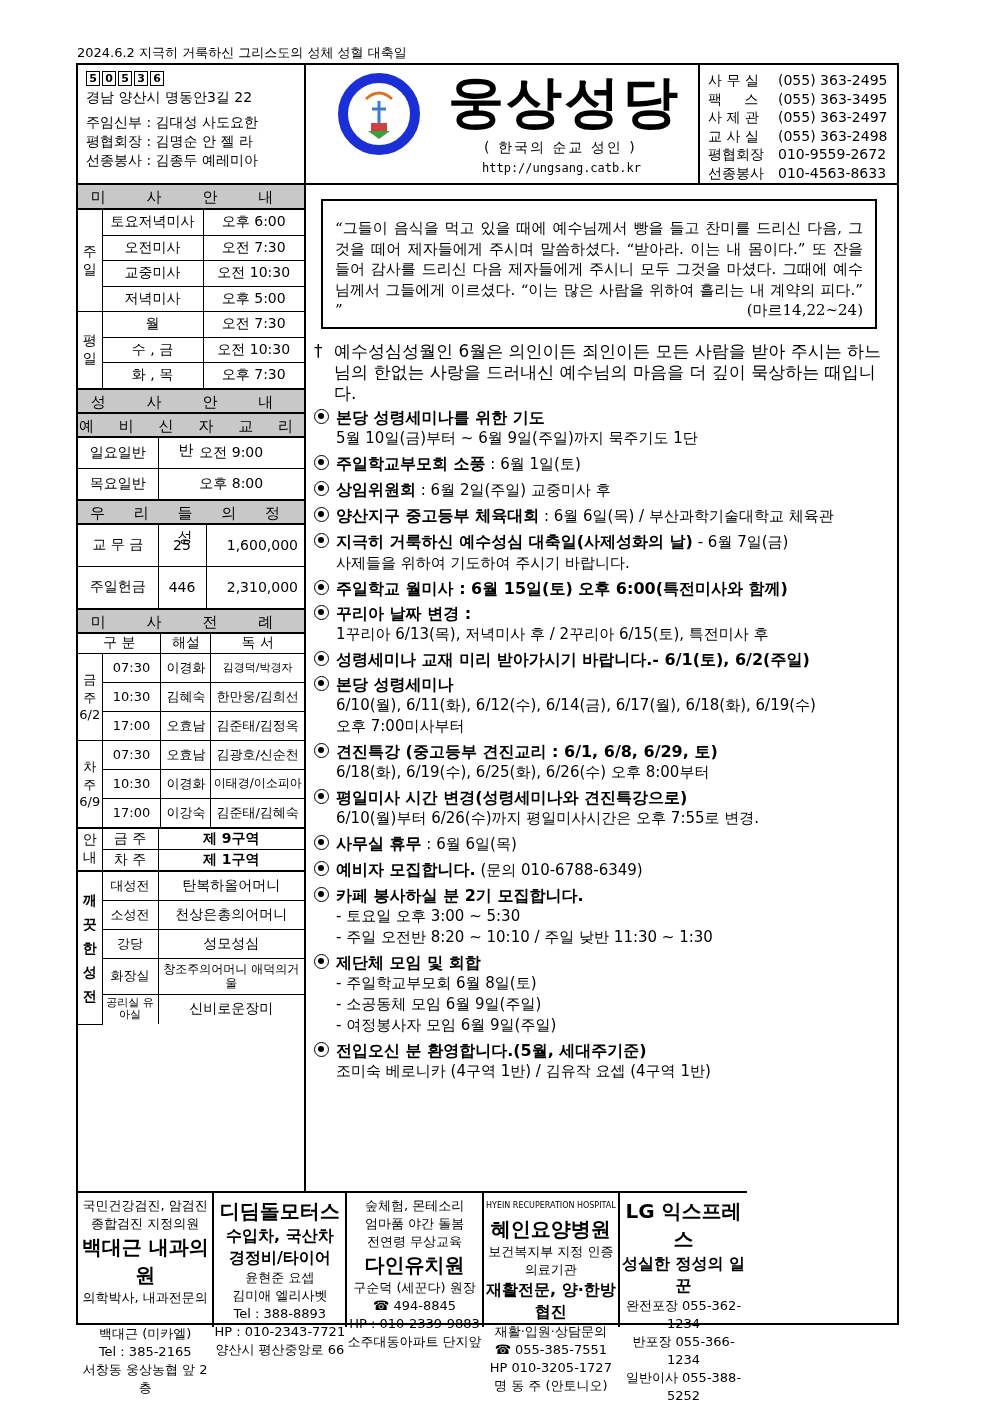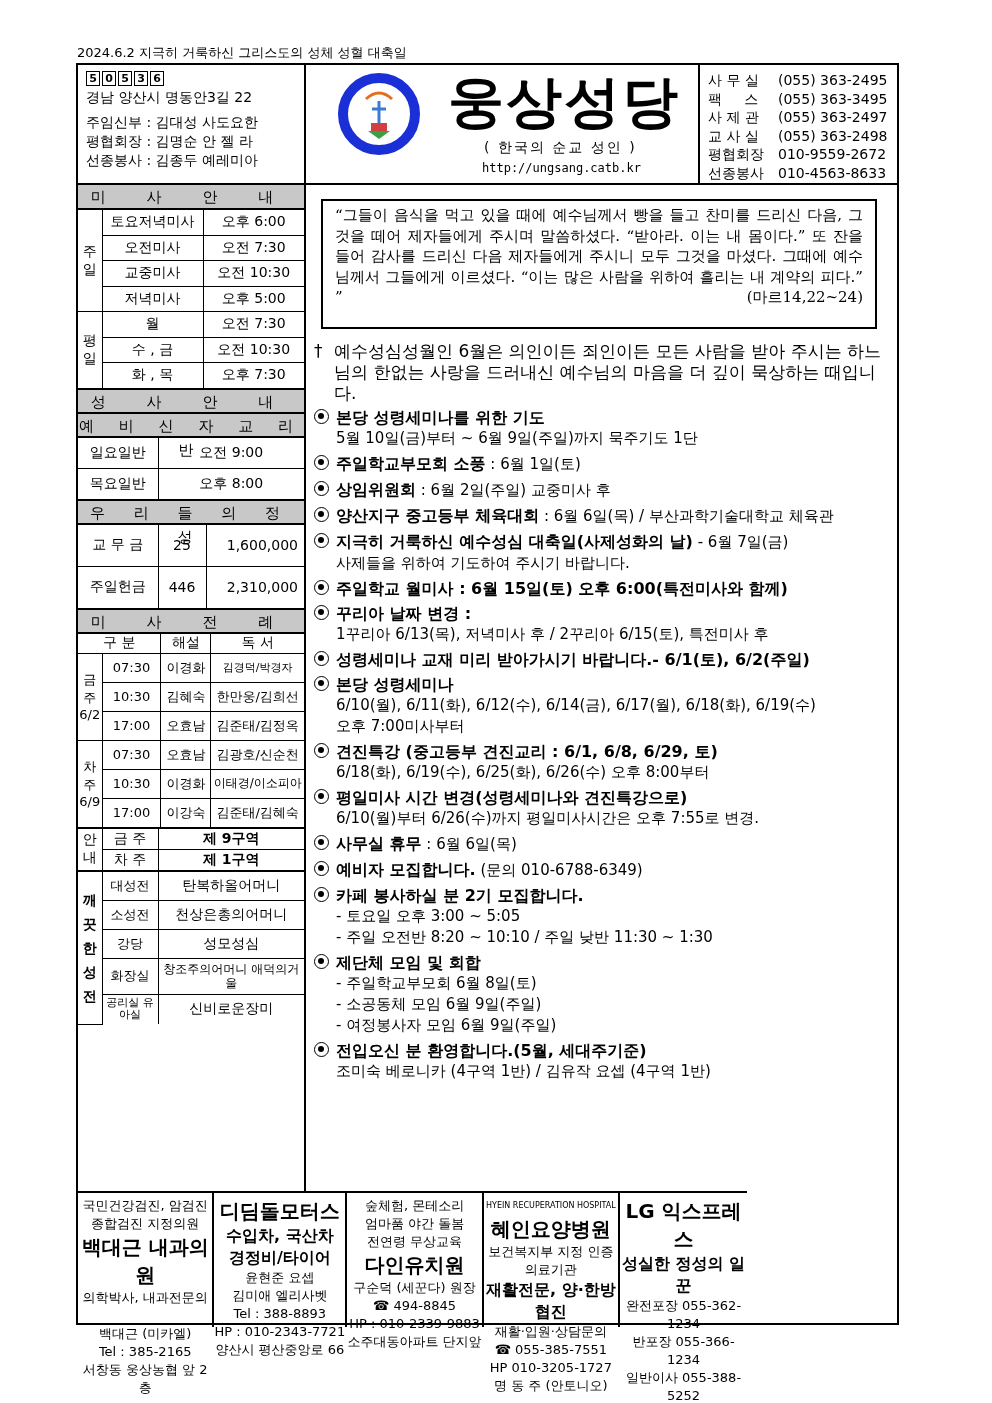--- a/index.html
+++ b/index.html
@@ -18,21 +18,21 @@
 .sub{position:absolute;left:176px;top:74px;font-size:14px;letter-spacing:2px}
 .url{position:absolute;left:174px;top:96px;font-size:12px;font-family:"DejaVu Sans Mono",monospace}
 .hdr-right{position:absolute;left:620px;top:0;width:199px;height:118px;border-left:2px solid #000;padding:6px 8px;font-size:14px;line-height:18.5px}
 .hdr-right .row{display:flex}
 .hdr-right .k{width:70px}
 .side{position:absolute;left:0;top:120px;width:228px;height:1006px;border-right:2px solid #000}
 .sec-title{background:#c8c8c8;border-bottom:1px solid #000;border-top:1px solid #000;text-align:center;font-size:15px;letter-spacing:18px;height:24px;line-height:24px}
 table{border-collapse:collapse;width:100%}
 td{border:1px solid #000;text-align:center;font-size:14px;padding:0}
 .main{position:absolute;left:230px;top:120px;width:589px;height:1006px}
-.quote{position:absolute;left:13px;top:14px;width:556px;height:130px;border:2px solid #000;padding:4px 12px;font-family:"DejaVu Serif","Liberation Serif",serif;font-size:15px;line-height:20.5px;text-align:justify}
+.quote{position:absolute;left:13px;top:14px;width:556px;height:130px;border:2px solid #000;padding:17px 12px;font-family:"DejaVu Serif","Liberation Serif",serif;font-size:15px;line-height:20.5px;text-align:justify}
 .quote .ref{float:right}
 .intro{position:absolute;left:6px;top:156px;width:580px;font-size:17px;line-height:21px}
 .intro .cross{position:absolute;left:0;top:0}
 .intro .txt{padding-left:20px}
 .notices{position:absolute;left:6px;top:222px;width:580px}
 .ni{font-size:16px;line-height:21px;margin-bottom:4px;position:relative;padding-left:22px}
 .ni .b{position:absolute;left:0;top:2px;width:15px;height:15px;border:1.5px solid #000;border-radius:50%}
 .ni .b::after{content:"";position:absolute;left:3px;top:3px;width:6px;height:6px;background:#000;border-radius:50%}
 .ni .h{font-weight:bold}
 .ni .d{font-size:15px}
@@ -270,21 +270,21 @@
         <div class="ni"><span class="b"></span><span class="h">양산지구 중고등부 체육대회</span><span class="d"> : 6월 6일(목) / 부산과학기술대학교 체육관</span></div>
         <div class="ni"><span class="b"></span><span class="h">지극히 거룩하신 예수성심 대축일(사제성화의 날)</span><span class="d"> - 6월 7일(금)</span><div class="d">사제들을 위하여 기도하여 주시기 바랍니다.</div></div>
         <div class="ni"><span class="b"></span><span class="h">주일학교 월미사 : 6월 15일(토) 오후 6:00(특전미사와 함께)</span></div>
         <div class="ni"><span class="b"></span><span class="h">꾸리아 날짜 변경 :</span><div class="d">1꾸리아 6/13(목), 저녁미사 후 / 2꾸리아 6/15(토), 특전미사 후</div></div>
         <div class="ni"><span class="b"></span><span class="h">성령세미나 교재 미리 받아가시기 바랍니다.- 6/1(토), 6/2(주일)</span></div>
         <div class="ni"><span class="b"></span><span class="h">본당 성령세미나</span><div class="d">6/10(월), 6/11(화), 6/12(수), 6/14(금), 6/17(월), 6/18(화), 6/19(수)</div><div class="d">오후 7:00미사부터</div></div>
         <div class="ni"><span class="b"></span><span class="h">견진특강 (중고등부 견진교리 : 6/1, 6/8, 6/29, 토)</span><div class="d">6/18(화), 6/19(수), 6/25(화), 6/26(수) 오후 8:00부터</div></div>
         <div class="ni"><span class="b"></span><span class="h">평일미사 시간 변경(성령세미나와 견진특강으로)</span><div class="d">6/10(월)부터 6/26(수)까지 평일미사시간은 오후 7:55로 변경.</div></div>
         <div class="ni"><span class="b"></span><span class="h">사무실 휴무</span><span class="d"> : 6월 6일(목)</span></div>
         <div class="ni"><span class="b"></span><span class="h">예비자 모집합니다.</span><span class="d"> (문의 010-6788-6349)</span></div>
-        <div class="ni"><span class="b"></span><span class="h">카페 봉사하실 분 2기 모집합니다.</span><div class="d">- 토요일 오후 3:00 ~ 5:05</div><div class="d">- 주일 오전반 8:20 ~ 10:10 / 주일 낮반 11:30 ~ 1:30</div></div>
+        <div class="ni"><span class="b"></span><span class="h">카페 봉사하실 분 2기 모집합니다.</span><div class="d">- 토요일 오후 3:00 ~ 5:30</div><div class="d">- 주일 오전반 8:20 ~ 10:10 / 주일 낮반 11:30 ~ 1:30</div></div>
         <div class="ni"><span class="b"></span><span class="h">제단체 모임 및 회합</span><div class="d">- 주일학교부모회 6월 8일(토)</div><div class="d">- 소공동체 모임 6월 9일(주일)</div><div class="d">- 여정봉사자 모임 6월 9일(주일)</div></div>
         <div class="ni"><span class="b"></span><span class="h">전입오신 분 환영합니다.(5월, 세대주기준)</span><div class="d">조미숙 베로니카 (4구역 1반) / 김유작 요셉 (4구역 1반)</div></div>
       </div>
   </div>
 
   <div class="ads" id="ads">
       <div class="ad" style="width: 166px;">
         <div>국민건강검진, 암검진</div>
         <div>종합검진 지정의원</div>
         <div class="big">백대근 내과의원</div>

